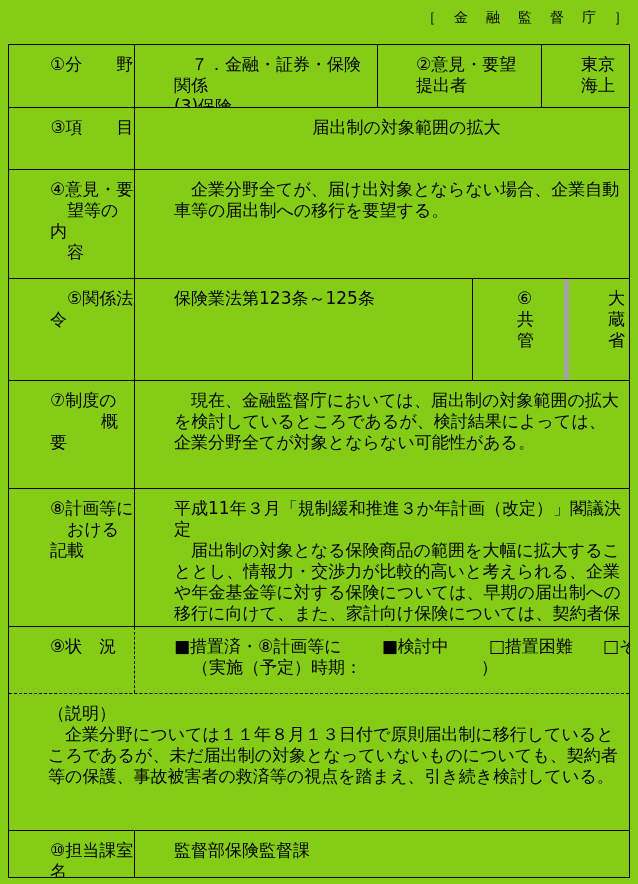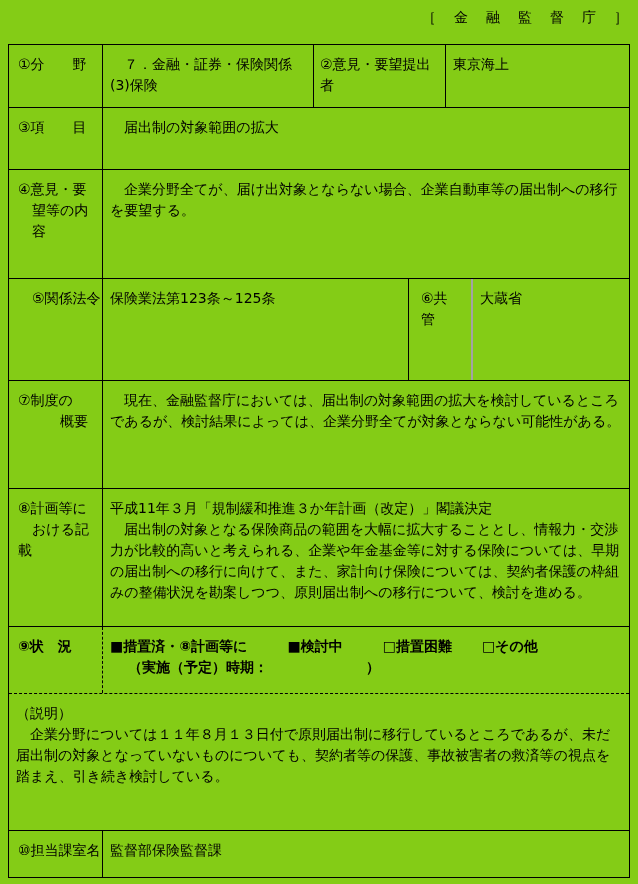--- a/index.html
+++ b/index.html
@@ -16,42 +16,43 @@
     font-size:14px; letter-spacing:2px; white-space:pre;
   }
   .sheet {
     position:absolute; left:8px; top:44px;
     width:622px; height:834px;
     border:1px solid #000;
     display:flex; flex-direction:column;
   }
   .row { display:flex; border-bottom:1px solid #000; overflow:hidden; }
   .row.last { border-bottom:none; flex:1; }
-  .row.dashed-bottom { border-bottom:1px dashed #000;font-weight:bold; }
+  .row.dashed-bottom { border-bottom:1px dashed #000; }
   .cell {
-    padding:9px 7px; font-size:14px; line-height:21px;
+    padding:9px 7px; font-size:17px; line-height:21px;
     overflow:hidden;
+    margin-left:32px;
   }
   .label {
     width:94px; flex:0 0 94px;
     border-right:1px solid #000;
     padding:9px 0 9px 9px;
     white-space:pre-line;
   }
   .label.dashed { border-right:1px dashed #000; }
   .pre { white-space:pre-line; }
   .flex1 { flex:1; }
   
   .w-field { width:211px; flex:0 0 211px; border-right:1px solid #000; }
   .w-submitter-label { width:132px; flex:0 0 132px; border-right:1px solid #000; padding-left:6px; padding-right:12px; }
   .w-laws { width:306px; flex:0 0 306px; border-right:1px solid #000; }
-  .w-comanage-label { width:64px; flex:0 0 64px; border-right:2px solid #a3a3a3; padding-left:12px; padding-right:16px; }
+  .w-comanage-label { width:64px; flex:0 0 64px; border-right:5px solid #a3a3a3; padding-left:12px; padding-right:16px; }
   
   .r1 { height:63px; }
-  .r2 { height:62px; }
+  .r2 { height:62px;text-align:center; }
   .r3 { height:109px; }
   .r4 { height:102px; }
   .r5 { height:108px; }
   .r6 { height:138px; }
   .r7 { height:67px; }
   .r8 { height:137px; }
   .status-line { display:flex; }
   .status-opt { white-space:pre; }
   .status-opt + .status-opt { margin-left:40px; }
   .status-opt.gap-sm + .status-opt { margin-left:30px; }

